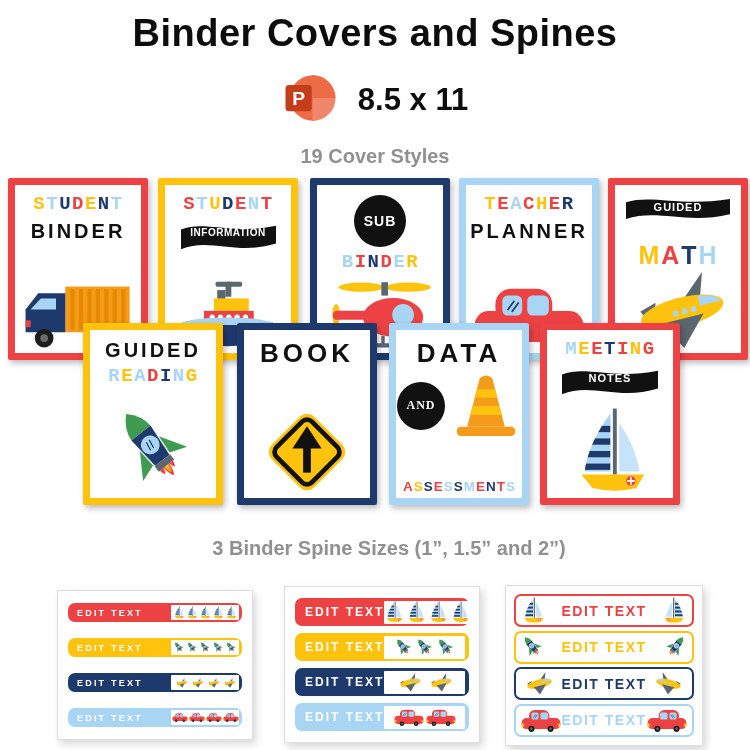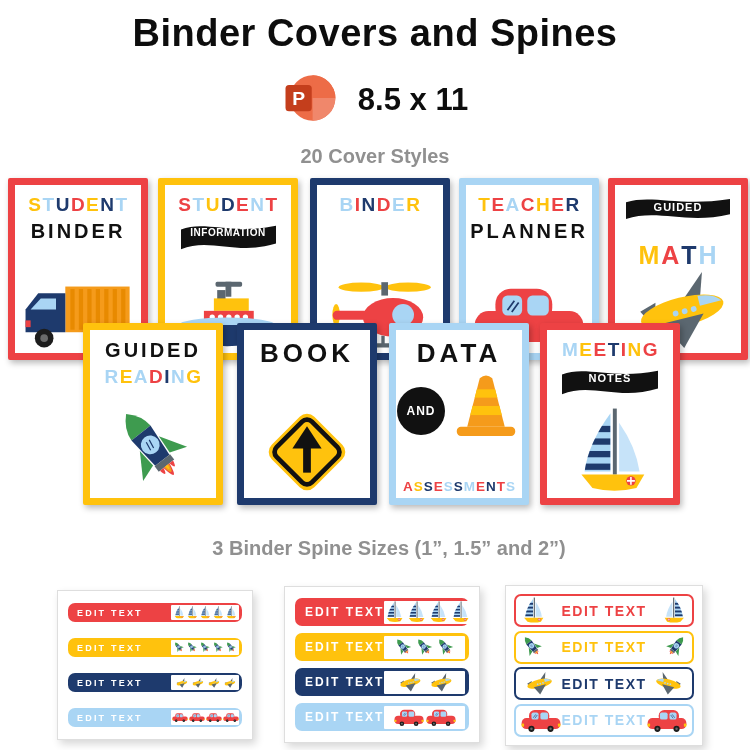--- a/index.html
+++ b/index.html
@@ -31,37 +31,37 @@
   .pos8{left:389px; top:148px; z-index:2;}
   .pos9{left:540px; top:148px; z-index:2;}
 
   .cover-inner { width: 100%; height: 100%; display: flex; flex-direction: column;
                  align-items: center; padding-top: 7px; overflow: hidden; }
   .cover-inner > :last-child { margin-top: auto; margin-bottom: 3px; }
 
   .letters { font-weight: bold; line-height: 1.15; white-space: nowrap; margin: 2px 0; }
   .letters span { margin: 0 0.5px; }
   .letters.lg { font-size: 25px; letter-spacing: 1px; margin-top: 16px; }
-  .letters.md { font-size: 19px; letter-spacing: 0.5px; }
+  .letters.md { font-size: 19px; letter-spacing: 0.5px; font-family: Liberation Mono, monospace; }
   .letters.sm { font-size: 13.5px; letter-spacing: 0; }
 
   .solidtext { font-weight: bold; color: #111; line-height: 1.15; margin: 2px 0; white-space: nowrap; }
   .solidtext.t-lg { font-size: 26px; letter-spacing: 4px; }
   .solidtext.t-md { font-size: 20px; letter-spacing: 3px; }
 
   .banner { position: relative; height: 32px; margin: 3px 0; }
   .banner svg { position: absolute; left: 0; top: 0; width: 100%; height: 100%; }
   .banner .banner-text { position: absolute; left: 0; right: 0; top: 6px; text-align: center;
                          color: #fff; font-weight: bold; font-size: 11px; letter-spacing: 1px; }
   .banner.b-sm .banner-text { font-size: 10px; letter-spacing: 0.5px; }
 
   .circle-badge { background: #111; color: #fff; border-radius: 50%;
                   display: flex; align-items: center; justify-content: center;
                   font-weight: bold; letter-spacing: 1px; margin: 3px 0; }
-  .block-row { display: flex; align-items: flex-end; gap: 6px; margin: 3px 10px; }
+  .block-row { display: flex; align-items: center; gap: 6px; margin: 3px 10px; font-family: Liberation Serif, serif; }
   .cover-icon { display: flex; align-items: flex-end; justify-content: center; }
 
   
   .spine-sizes-label { position: absolute; left: 14px; top: 537px; width: 750px; text-align: center;
                        font-size: 20px; font-weight: bold; color: #909090; }
   .spanel { position: absolute; background: #fff; border: 1px solid #dedede;
             box-shadow: 3px 4px 8px rgba(0,0,0,.16);
             display: flex; flex-direction: column; justify-content: space-between; }
   .p1 { left: 57px;  top: 590px; width: 196px; height: 150px; padding: 12px 10px; }
   .p2 { left: 284px; top: 586px; width: 196px; height: 157px; padding: 11px 10px; }
@@ -91,21 +91,21 @@
   <div class="format-row">
     <span id="ppt-icon-slot"><svg width="56" height="56" viewBox="0 0 64 64">
    <circle cx="35" cy="32" r="26" fill="#ED6C47"></circle>
    <path d="M35 32 L61 32 A26 26 0 0 1 35 58 Z" fill="#F0876B"></path>
    <path d="M35 6 A26 26 0 0 1 61 32 L35 32 Z" fill="#ED6C47"></path>
    <rect x="4" y="17" width="30" height="30" rx="4" fill="#C43E1C"></rect>
    <text x="19" y="40" text-anchor="middle" font-family="Liberation Sans, sans-serif" font-size="22" font-weight="bold" fill="#fff">P</text>
  </svg></span>
     <span class="format-label">8.5 x 11</span>
   </div>
-  <div class="styles-label">20 Cover Styles</div>
+  <div class="styles-label">19 Cover Styles</div>
 
   <div id="covers-collage">
       <div class="cover pos1" style="border-color: rgb(237, 66, 68);">
         <div class="cover-inner">
           <div class="letters md"><span style="color:#FFC20D">S</span><span style="color:#A9D5F4">T</span><span style="color:#1E3A6D">U</span><span style="color:#ED4244">D</span><span style="color:#FFC20D">E</span><span style="color:#1E3A6D">N</span><span style="color:#A9D5F4">T</span></div>
           <div class="solidtext t-md">BINDER</div>
           <div class="cover-icon">
             <svg width="110" height="66" viewBox="0 0 130 78">
               <rect x="50" y="3" width="76" height="54" fill="#F59B1B"></rect>
               <rect x="56" y="6" width="5" height="48" fill="#E88A00"></rect>
@@ -148,20 +148,21 @@
               <circle cx="76" cy="44.5" r="3.2" fill="#fff"></circle>
               <circle cx="86" cy="44.5" r="3.2" fill="#fff"></circle>
    <ellipse cx="64" cy="54" rx="58" ry="9" fill="#A9D5F4"></ellipse>
    <path d="M6 54 H122 L103 76 Q64 83 25 76 Z" fill="#1E3A6D"></path>
             </svg>
           </div>
         </div>
       </div>
       <div class="cover pos3" style="border-color: rgb(30, 58, 109);">
         <div class="cover-inner">
+          <div class="circle-badge" style="width:52px;height:52px;font-size:14px">SUB</div>
           <div class="letters md"><span style="color:#A9D5F4">B</span><span style="color:#ED4244">I</span><span style="color:#1E3A6D">N</span><span style="color:#ED4244">D</span><span style="color:#A9D5F4">E</span><span style="color:#FFC20D">R</span></div>
           <div class="cover-icon">
             <svg width="109" height="72" viewBox="0 0 130 86">
    <ellipse cx="42" cy="11" rx="27" ry="5.5" fill="#FFC20D"></ellipse>
    <ellipse cx="98" cy="11" rx="27" ry="5.5" fill="#FFC20D"></ellipse>
    <rect x="66" y="5" width="8" height="16" fill="#5B6770"></rect>
    <ellipse cx="12" cy="44" rx="4.5" ry="13" fill="#FFC20D"></ellipse>
    <rect x="8" y="39" width="44" height="11" rx="5" fill="#ED4244"></rect>
    <ellipse cx="80" cy="47" rx="36" ry="23" fill="#ED4244"></ellipse>
    <circle cx="92" cy="44" r="13" fill="#A9D5F4"></circle>

